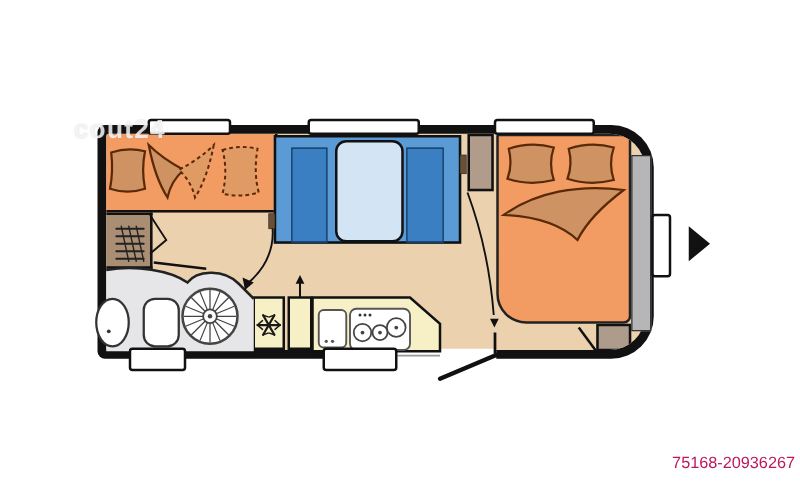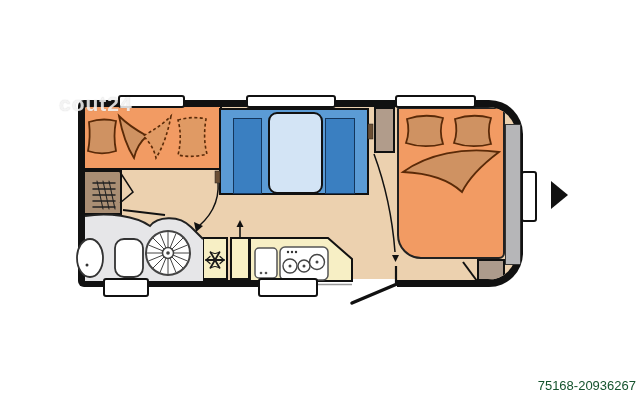--- a/index.html
+++ b/index.html
@@ -33,21 +33,21 @@
   #win1{left:118px;top:95px;width:67px;height:13px;}
   #win2{left:246px;top:95px;width:90px;height:13px;}
   #win3{left:395px;top:95px;width:81px;height:13px;}
   #tabBath{left:103px;top:278px;width:46px;height:19px;}
   #tabKitchen{left:258px;top:278px;width:60px;height:19px;}
   #winSide{left:521px;top:171px;width:16px;height:51px;}
   #doorGap{left:317px;top:279px;width:80px;height:10px;background:#fff;z-index:6;border:none;border-radius:0;}
   svg.overlay{left:0;top:0;width:640px;height:400px;z-index:8;pointer-events:none;}
   #watermark{left:59px;top:92px;z-index:12;font-size:21px;font-weight:bold;letter-spacing:1px;
              color:rgba(255,255,255,0.78);text-shadow:0 0 1px rgba(130,130,130,0.45);}
-  #listingId{right:4px;top:378px;z-index:12;font-size:13px;color:#14532d;}
+  #listingId{right:4px;top:362px;z-index:12;font-size:13px;color:#be185d;}
 </style>
 </head>
 <body>
 
 <div id="stage">
 
   <div id="shell" class="abs">
     <div id="floor" class="abs">
       <div class="abs bunk"></div>
       <div class="abs heater"></div>

